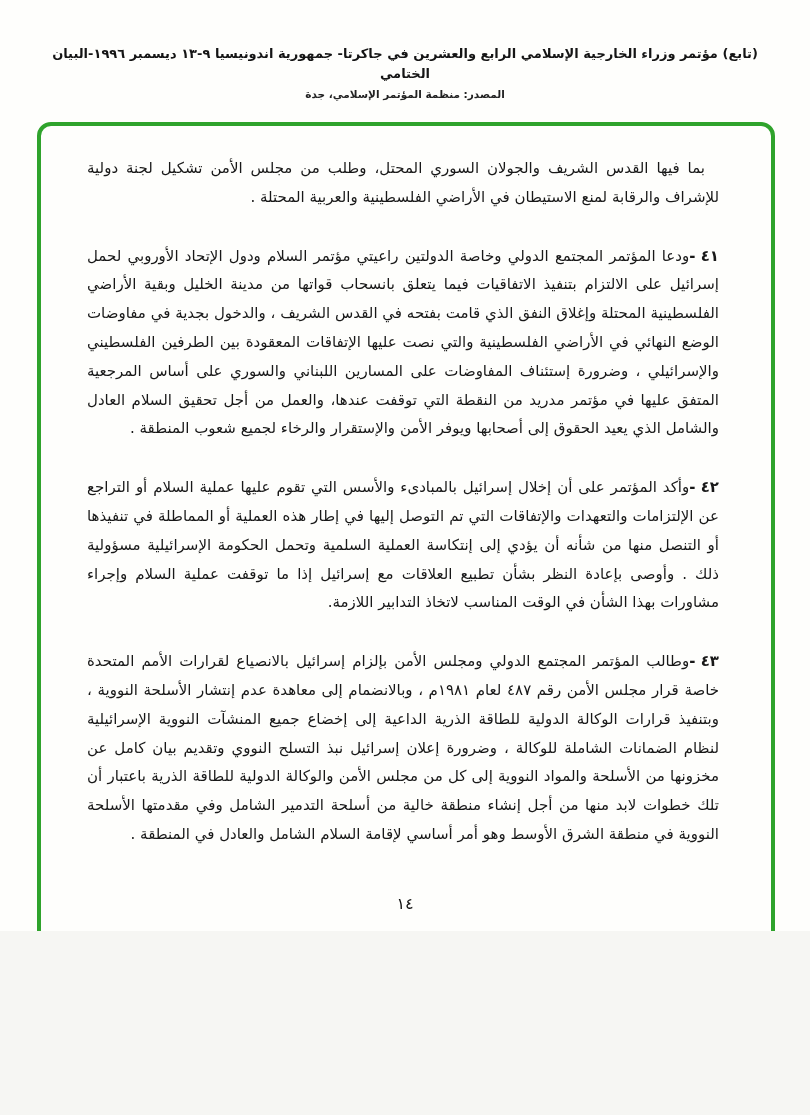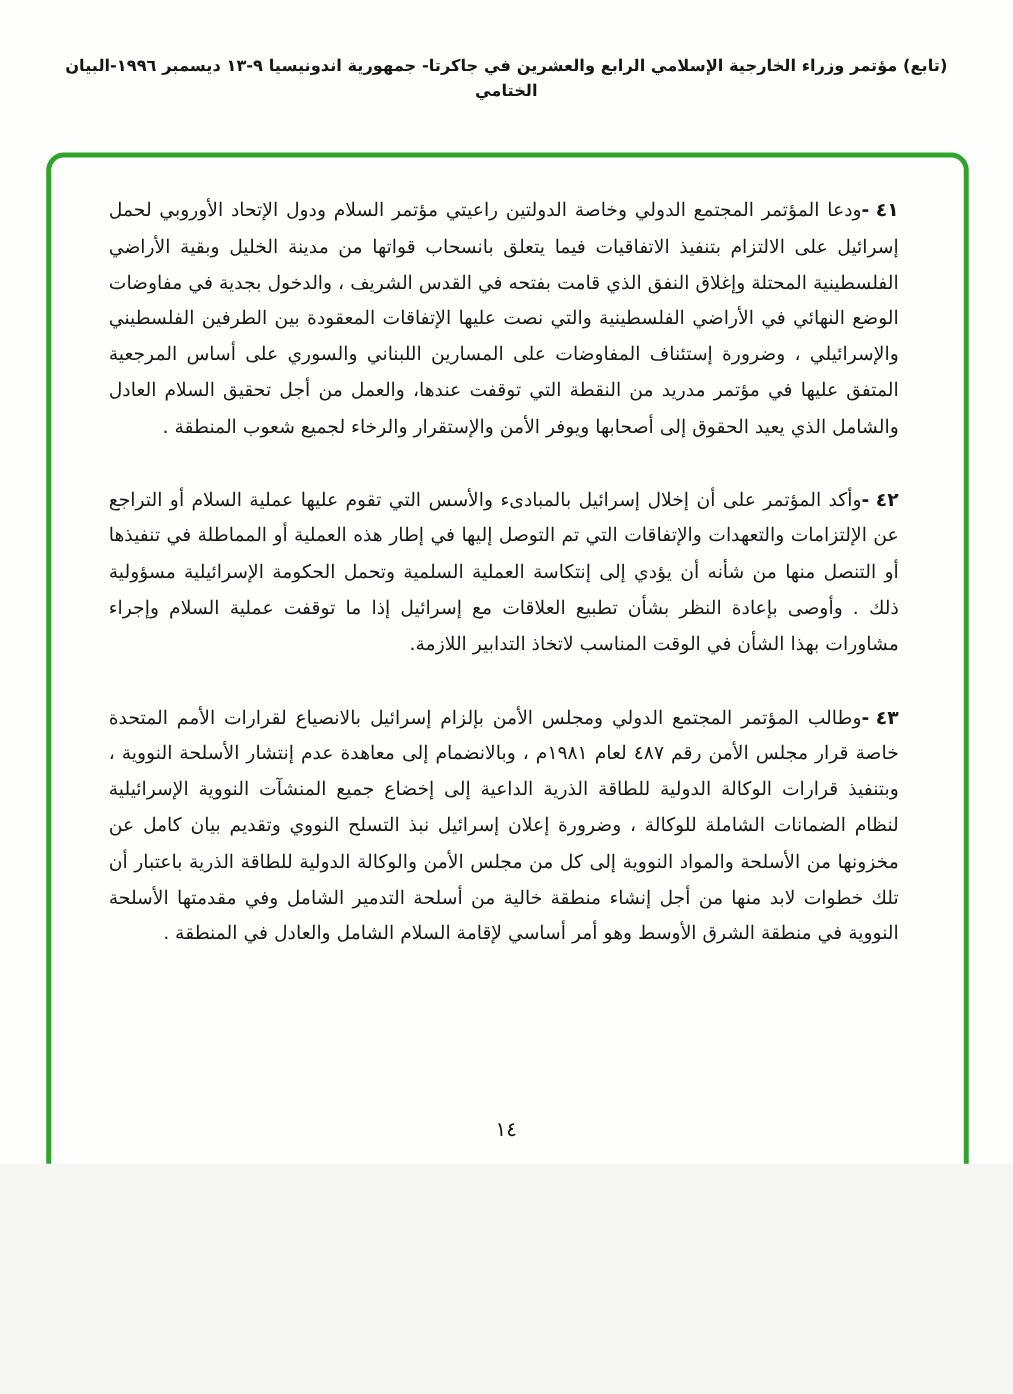--- a/index.html
+++ b/index.html
@@ -70,24 +70,28 @@
     color: #111;
   }
 </style>
 </head>
 <body>
 
 <div class="page">
 
   <header class="doc-header">
     <div class="line1">(تابع) مؤتمر وزراء الخارجية الإسلامي الرابع والعشرين في جاكرتا- جمهورية اندونيسيا ٩-١٣ ديسمبر ١٩٩٦-البيان الختامي</div>
+    <div class="line2">المصدر: منظمة المؤتمر الإسلامي، جدة</div>
   </header>
 
   <div class="content-frame" style="border-color: rgb(47, 163, 44);">
 
+    <p class="para intro">
+      <span class="para-body">بما فيها القدس الشريف والجولان السوري المحتل، وطلب من مجلس الأمن تشكيل لجنة دولية للإشراف والرقابة لمنع الاستيطان في الأراضي الفلسطينية والعربية المحتلة .</span>
+    </p>
 
     <p class="para">
       <span class="para-num">٤١ -</span><span class="para-body">ودعا المؤتمر المجتمع الدولي وخاصة الدولتين راعيتي مؤتمر السلام ودول الإتحاد الأوروبي لحمل إسرائيل على الالتزام بتنفيذ الاتفاقيات فيما يتعلق بانسحاب قواتها من مدينة الخليل وبقية الأراضي الفلسطينية المحتلة وإغلاق النفق الذي قامت بفتحه في القدس الشريف ، والدخول بجدية في مفاوضات الوضع النهائي في الأراضي الفلسطينية والتي نصت عليها الإتفاقات المعقودة بين الطرفين الفلسطيني والإسرائيلي ، وضرورة إستئناف المفاوضات على المسارين اللبناني والسوري على أساس المرجعية المتفق عليها في مؤتمر مدريد من النقطة التي توقفت عندها، والعمل من أجل تحقيق السلام العادل والشامل الذي يعيد الحقوق إلى أصحابها ويوفر الأمن والإستقرار والرخاء لجميع شعوب المنطقة .</span>
     </p>
 
     <p class="para">
       <span class="para-num">٤٢ -</span><span class="para-body">وأكد المؤتمر على أن إخلال إسرائيل بالمبادىء والأسس التي تقوم عليها عملية السلام أو التراجع عن الإلتزامات والتعهدات والإتفاقات التي تم التوصل إليها في إطار هذه العملية أو المماطلة في تنفيذها أو التنصل منها من شأنه أن يؤدي إلى إنتكاسة العملية السلمية وتحمل الحكومة الإسرائيلية مسؤولية ذلك . وأوصى بإعادة النظر بشأن تطبيع العلاقات مع إسرائيل إذا ما توقفت عملية السلام وإجراء مشاورات بهذا الشأن في الوقت المناسب لاتخاذ التدابير اللازمة.</span>
     </p>
 
     <p class="para">

